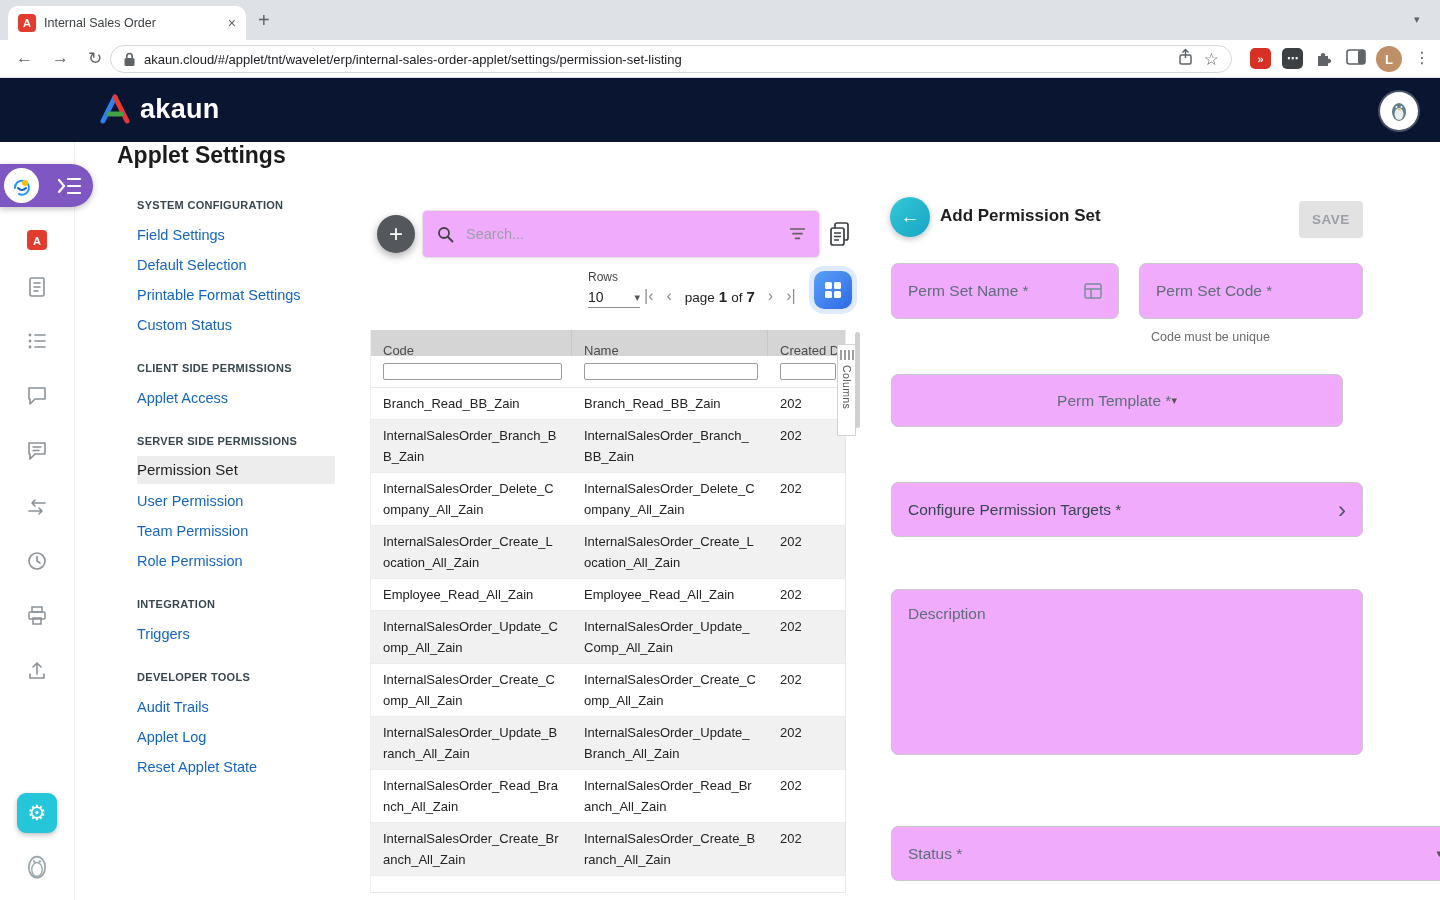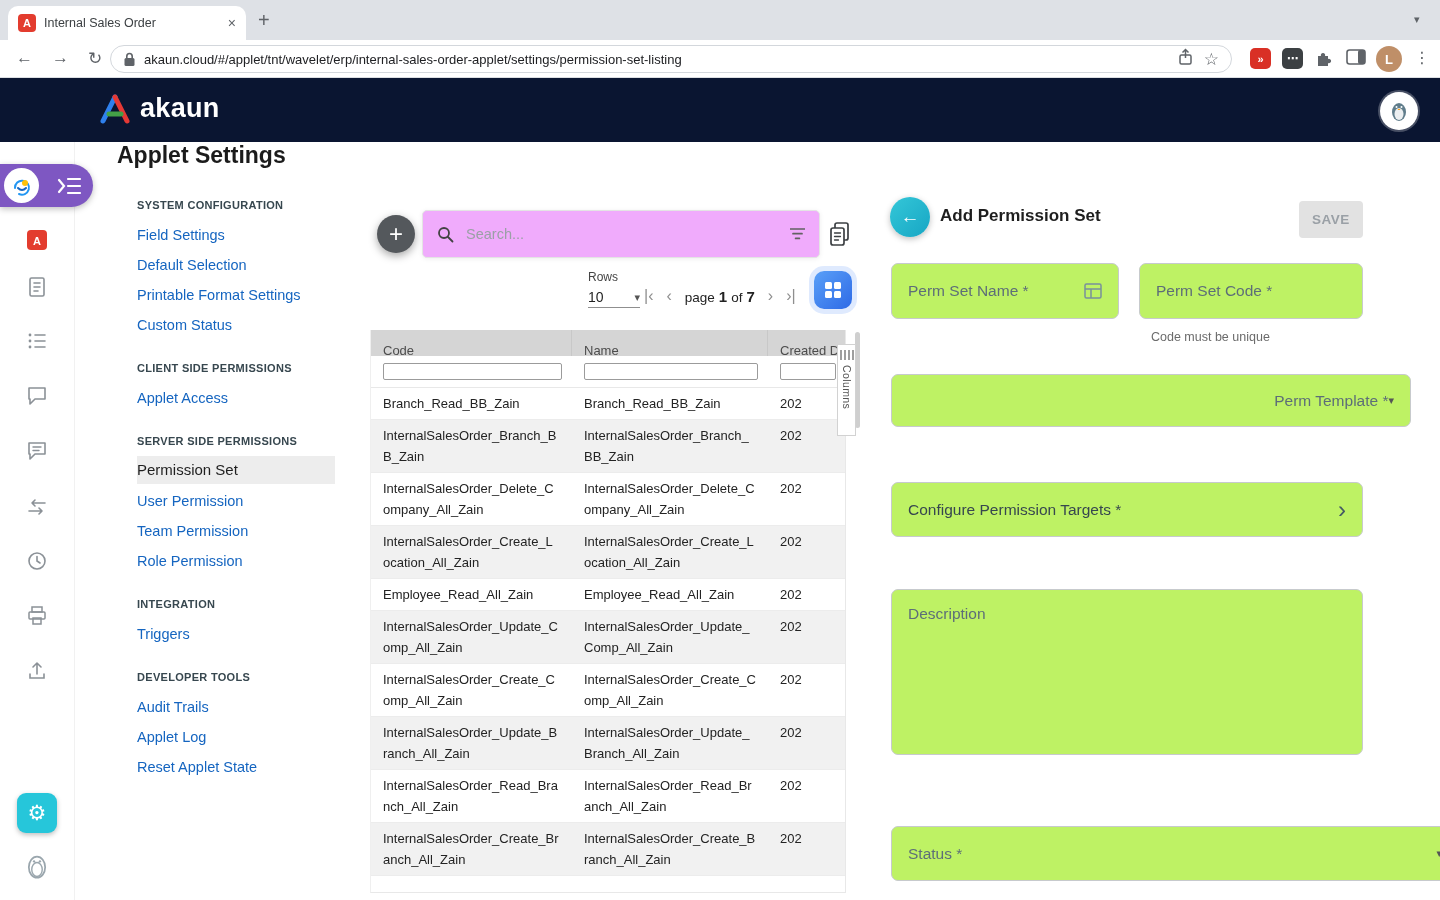--- a/index.html
+++ b/index.html
@@ -24,21 +24,21 @@
   .url{font-size:13px;color:#202124;margin-left:8px;white-space:nowrap;overflow:hidden;flex:1;}
   .omni-ic{margin-left:10px;flex:0 0 auto;}
   .ext-sq{width:21px;height:21px;border-radius:5px;color:#fff;font-size:11px;font-weight:700;
           display:flex;align-items:center;justify-content:center;}
   .avatarL{left:1376px;top:46px;width:26px;height:26px;border-radius:50%;background:#bf8f68;color:#fff;
            font-size:13px;font-weight:700;display:flex;align-items:center;justify-content:center;}
   .dots3{left:1414px;top:48px;font-size:16px;color:#5f6368;}
 
   
   .appbar{left:0;top:78px;width:1440px;height:64px;background:#0a1531;}
-  .logo{left:98px;top:93px;display:flex;align-items:flex-start;gap:8px;}
+  .logo{left:98px;top:93px;display:flex;align-items:center;gap:8px;}
   .logo-text{color:#fff;font-size:27px;font-weight:700;letter-spacing:.3px;}
   .appbar-avatar{left:1380px;top:92px;width:38px;height:38px;background:#fff;border-radius:50%;
                  display:flex;align-items:center;justify-content:center;box-shadow:0 0 0 2px rgba(255,255,255,.25);}
 
   .page-title{left:117px;top:142px;font-size:23px;font-weight:700;color:#1b1b1b;}
 
   
   .rail{left:0;top:142px;width:75px;height:758px;border-right:1px solid #f1f1f1;background:#fff;}
   .pill{left:0;top:164px;width:93px;height:43px;background:#7e57c2;border-radius:0 22px 22px 0;
         box-shadow:0 2px 6px rgba(0,0,0,.25);}
@@ -101,26 +101,26 @@
   .grip i{width:2px;height:10px;background:#9e9e9e;display:block;}
   .columns-text{writing-mode:vertical-rl;font-size:10.5px;color:#555;letter-spacing:.4px;}
 
   
   .back-btn{left:890px;top:197px;width:40px;height:40px;border-radius:50%;
             background:linear-gradient(135deg,#34c7d8,#17a6c4);color:#fff;font-size:19px;font-weight:700;
             display:flex;align-items:center;justify-content:center;box-shadow:0 2px 6px rgba(0,0,0,.25);}
   .panel-title{left:940px;top:206px;font-size:17px;font-weight:700;color:#1e1e1e;}
   .save-btn{left:1299px;top:201px;width:64px;height:37px;background:#e2e2e2;color:#9aa0a6;border:none;
             border-radius:4px;font-size:13.5px;font-weight:700;letter-spacing:.5px;font-family:inherit;}
-  .field{border:1px solid #c7cacd;border-radius:7px;background:#bef264;display:flex;align-items:center;
+  .field{border:1px solid #c7cacd;border-radius:7px;background:#f0abfc;display:flex;align-items:center;
          padding:0 16px;font-size:15.5px;color:#5d6e78;}
   .f-name{left:891px;top:263px;width:228px;height:56px;justify-content:space-between;}
   .f-code{left:1139px;top:263px;width:224px;height:56px;}
   .helper{left:1151px;top:330px;font-size:12.5px;color:#6b6b6b;}
-  .f-template{left:891px;top:374px;width:520px;height:53px;justify-content:flex-end;}
+  .f-template{left:891px;top:374px;width:452px;height:53px;justify-content:center;}
   .f-targets{left:891px;top:482px;width:472px;height:55px;justify-content:space-between;color:#37474f;font-size:15.5px;}
   .chev-r{font-size:24px;color:#455a64;line-height:1;}
   .f-desc{left:891px;top:589px;width:472px;height:166px;align-items:flex-start;padding-top:15px;}
   .f-status{left:891px;top:826px;width:568px;height:55px;justify-content:space-between;}
 </style>
 </head>
 <body>
 
 <div class="screen">
 

